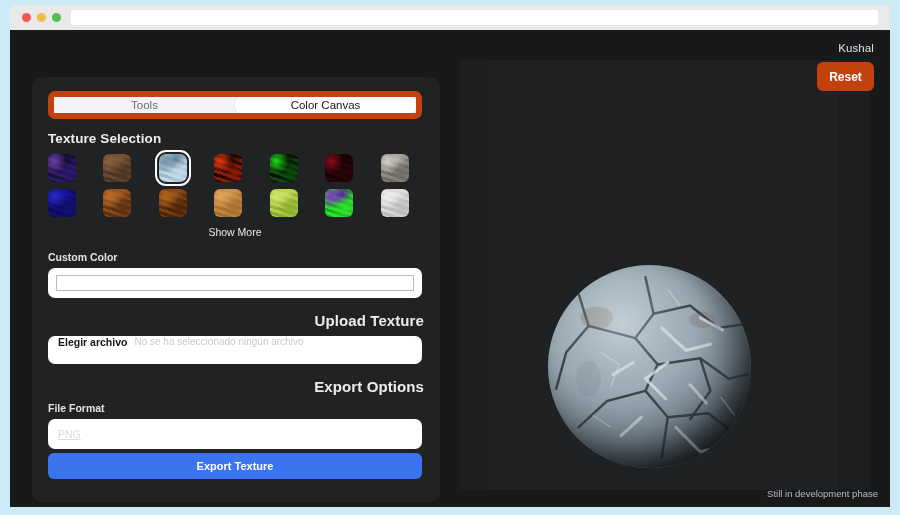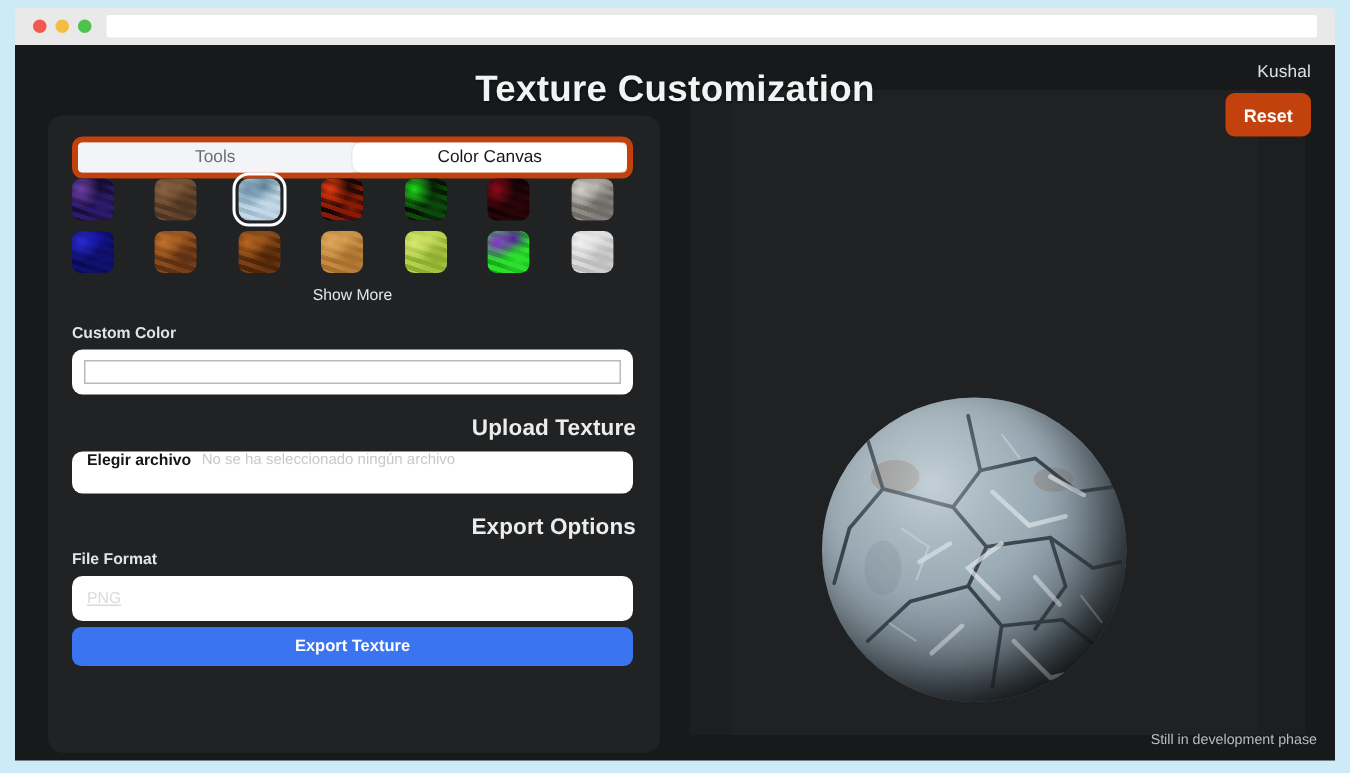--- a/index.html
+++ b/index.html
@@ -116,21 +116,21 @@
     border-radius: 10px;
     padding: 14px 16px;
   }
 
   
   .tabs {
     display: flex;
     width: 374px;
     height: 28px;
     background: #f3f4f7;
-    border: 4px solid #c2410c;
+    border: 6px solid #c2410c;
     border-radius: 7px;
     overflow: hidden;
   }
   .tab {
     flex: 1;
     display: flex;
     align-items: center;
     justify-content: center;
     font-size: 11.5px;
     color: #6a6d72;
@@ -302,31 +302,31 @@
       <span class="dot green"></span>
     </div>
     <div class="url-bar"></div>
   </div>
 
   <div class="viewport">
 
     <div class="right-strip"></div>
     <div class="right-strip-inner"></div>
 
-    <div class="page-title">Texture Customization</div>
     <div class="user-name">Kushal</div>
     <button class="reset-btn">Reset</button>
 
     <div class="tool-panel">
 
       <div class="tabs">
         <button class="tab">Tools</button>
         <button class="tab active">Color Canvas</button>
       </div>
 
+      <div class="section-title">Texture Selection</div>
 
       <div class="tex-grid" id="tex-grid">
           <div class="tex-cell" style="background: radial-gradient(circle at 22% 26%, rgb(107, 63, 160) 0%, transparent 42%), radial-gradient(circle at 74% 68%, rgb(43, 27, 110) 0%, transparent 46%), radial-gradient(circle at 60% 18%, rgb(18, 10, 38) 0%, transparent 40%), repeating-linear-gradient(18deg, rgb(26, 13, 58) 0px, rgb(26, 13, 58) 3px, rgb(43, 27, 110) 3px, rgb(43, 27, 110) 6px), rgb(26, 13, 58);"></div>
           <div class="tex-cell" style="background: radial-gradient(circle at 22% 26%, rgb(138, 98, 64) 0%, transparent 42%), radial-gradient(circle at 74% 68%, rgb(78, 53, 34) 0%, transparent 46%), radial-gradient(circle at 60% 18%, rgb(123, 88, 56) 0%, transparent 40%), repeating-linear-gradient(18deg, rgb(106, 74, 50) 0px, rgb(106, 74, 50) 3px, rgb(78, 53, 34) 3px, rgb(78, 53, 34) 6px), rgb(106, 74, 50);"></div>
           <div class="tex-cell selected" style="background: radial-gradient(circle at 22% 26%, rgb(111, 147, 171) 0%, transparent 42%), radial-gradient(circle at 74% 68%, rgb(195, 216, 230) 0%, transparent 46%), radial-gradient(circle at 60% 18%, rgb(91, 125, 148) 0%, transparent 40%), repeating-linear-gradient(18deg, rgb(157, 185, 204) 0px, rgb(157, 185, 204) 3px, rgb(195, 216, 230) 3px, rgb(195, 216, 230) 6px), rgb(157, 185, 204);"></div>
           <div class="tex-cell" style="background: radial-gradient(circle at 22% 26%, rgb(224, 57, 13) 0%, transparent 42%), radial-gradient(circle at 74% 68%, rgb(138, 26, 5) 0%, transparent 46%), radial-gradient(circle at 60% 18%, rgb(26, 8, 5) 0%, transparent 40%), repeating-linear-gradient(18deg, rgb(18, 6, 4) 0px, rgb(18, 6, 4) 3px, rgb(138, 26, 5) 3px, rgb(138, 26, 5) 6px), rgb(18, 6, 4);"></div>
           <div class="tex-cell" style="background: radial-gradient(circle at 22% 26%, rgb(31, 214, 26) 0%, transparent 42%), radial-gradient(circle at 74% 68%, rgb(11, 74, 10) 0%, transparent 46%), radial-gradient(circle at 60% 18%, rgb(7, 26, 6) 0%, transparent 40%), repeating-linear-gradient(18deg, rgb(6, 16, 5) 0px, rgb(6, 16, 5) 3px, rgb(11, 74, 10) 3px, rgb(11, 74, 10) 6px), rgb(6, 16, 5);"></div>
           <div class="tex-cell" style="background: radial-gradient(circle at 22% 26%, rgb(140, 10, 24) 0%, transparent 42%), radial-gradient(circle at 74% 68%, rgb(43, 4, 8) 0%, transparent 46%), radial-gradient(circle at 60% 18%, rgb(18, 3, 5) 0%, transparent 40%), repeating-linear-gradient(18deg, rgb(16, 3, 5) 0px, rgb(16, 3, 5) 3px, rgb(43, 4, 8) 3px, rgb(43, 4, 8) 6px), rgb(16, 3, 5);"></div>
           <div class="tex-cell" style="background: radial-gradient(circle at 22% 26%, rgb(213, 210, 204) 0%, transparent 42%), radial-gradient(circle at 74% 68%, rgb(111, 107, 102) 0%, transparent 46%), radial-gradient(circle at 60% 18%, rgb(180, 176, 170) 0%, transparent 40%), repeating-linear-gradient(18deg, rgb(142, 138, 132) 0px, rgb(142, 138, 132) 3px, rgb(111, 107, 102) 3px, rgb(111, 107, 102) 6px), rgb(142, 138, 132);"></div>
           <div class="tex-cell" style="background: radial-gradient(circle at 22% 26%, rgb(42, 42, 214) 0%, transparent 42%), radial-gradient(circle at 74% 68%, rgb(16, 16, 112) 0%, transparent 46%), radial-gradient(circle at 60% 18%, rgb(20, 20, 160) 0%, transparent 40%), repeating-linear-gradient(18deg, rgb(10, 10, 82) 0px, rgb(10, 10, 82) 3px, rgb(16, 16, 112) 3px, rgb(16, 16, 112) 6px), rgb(10, 10, 82);"></div>

